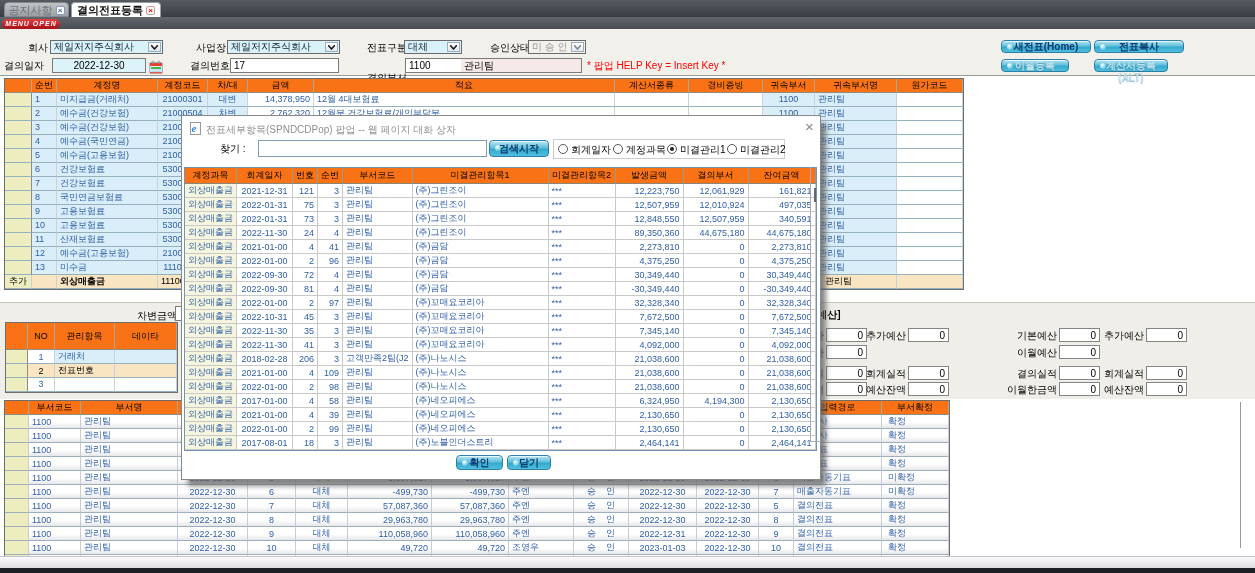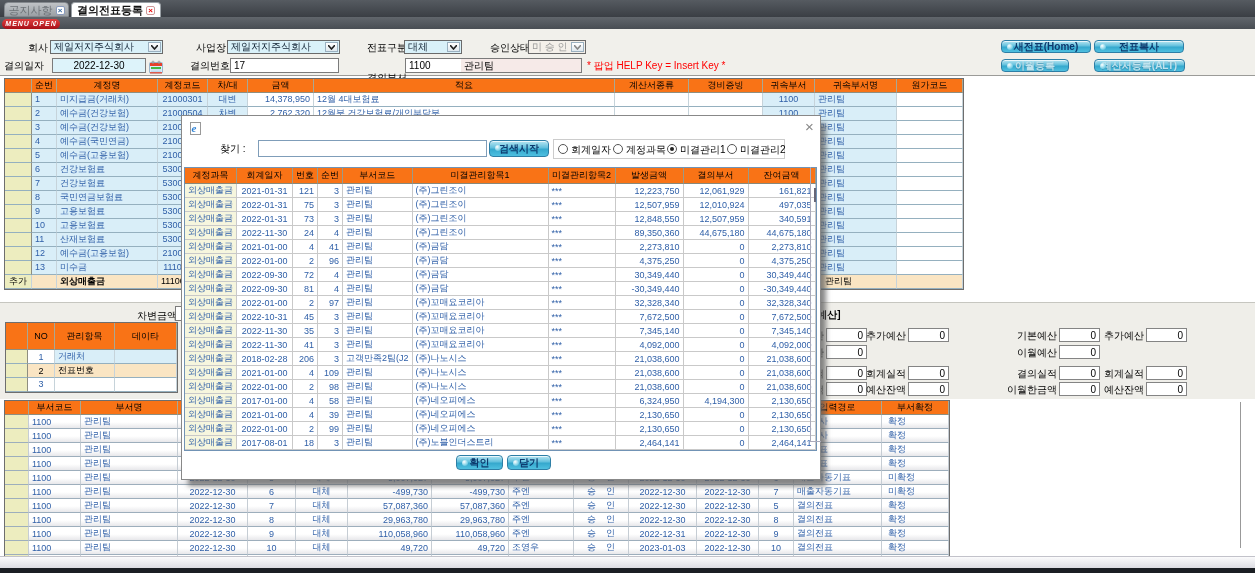--- a/index.html
+++ b/index.html
@@ -90,21 +90,21 @@
   </svg>
 <div class="lb" style="left:190px;top:59px;">결의번호</div>
 <div class="inp" style="left:230px;top:58px;width:109px">17</div>
 <div class="lb" style="left:367px;top:59px;margin-top:12px;">결의부서</div>
 <div class="inp" style="left:405px;top:58px;width:57px">1100</div>
 <div class="inp" style="left:461px;top:58px;width:121px;background:#f6eae8;border-left:none">관리팀</div>
 <div class="lb" style="left:587px;top:59px;color:#f00">* 팝업 HELP Key = Insert Key *</div>
 <div class="btn" style="left:1001px;top:40px;width:90px"><span class="c"></span>새전표(Home)</div>
 <div class="btn" style="left:1094px;top:40px;width:90px"><span class="c"></span>전표복사</div>
 <div class="btn dis" style="left:1001px;top:59px;width:68px"><span class="c"></span>이월등록</div>
-<div class="btn dis" style="left:1094px;top:59px;width:91px"><span class="c"></span>계산서등록(ALT)</div>
+<div class="btn dis" style="left:1094px;top:59px;width:74px"><span class="c"></span>계산서등록(ALT)</div>
 <table class="grid" id="tgrid" style="left:4px;top:77.5px;border-top:1px solid #6e6e6e;border-left:1px solid #6e6e6e;border-right:1px solid #6e6e6e;border-bottom:1px solid #6e6e6e">
 <colgroup>
       <col style="width:27px">
       <col style="width:20px">
       <col style="width:101px">
       <col style="width:50px">
       <col style="width:40px">
       <col style="width:66px">
       <col style="width:301px">
       <col style="width:74px">
@@ -618,20 +618,21 @@
 </tbody>
   </table>
 <div class="abs" style="left:1240px;top:402px;width:1px;height:146px;background:#999"></div>
 <div class="abs" style="left:0;top:556px;width:1255px;height:12px;background:linear-gradient(#fbfbfc,#dcdce2);border-top:1px solid #c2c2ca"></div>
 <div class="abs" style="left:0;top:568px;width:1255px;height:5px;background:#1b1e23"></div>
 <div id="modal" class="abs">
 <svg class="abs" style="left:7px;top:6px" width="13" height="13">
 <rect x="1.5" y="0.5" width="10" height="12" fill="#fff" stroke="#999"></rect>
 <text x="2.5" y="10" font-size="11" fill="#2a7fd4" font-family="Liberation Serif" font-weight="bold" font-style="italic">e</text>
     </svg>
+<div class="abs" style="left:24px;top:7px;font-size:10px;color:#909090">전표세부항목(SPNDCDPop) 팝업 -- 웹 페이지 대화 상자</div>
 <div class="abs" style="left:623px;top:2px;font-size:15px;color:#888">×</div>
 <div class="abs" style="left:38px;top:26px;font-size:10px;color:#000">찾기 :</div>
 <div class="inp" style="left:76px;top:24px;width:229px;height:17px;border-color:#7f9db9"></div>
 <div class="btn" style="left:307px;top:24px;width:60px;height:17px;line-height:16px"><span class="c" style="top:4px"></span>검색시작</div>
 <div class="abs" style="left:371px;top:23px;width:232px;height:20px;border:1px solid #ccc"></div>
 <div class="radio" style="left:376px;top:28px"></div>
 <div class="rlb" style="left:389px;top:28px">회계일자</div>
 <div class="radio" style="left:431px;top:28px"></div>
 <div class="rlb" style="left:444px;top:28px">계정과목</div>
 <div class="radio on" style="left:485px;top:28px"></div>
@@ -659,21 +660,21 @@
           <th>순번</th>
           <th>부서코드</th>
           <th>미결관리항목1</th>
           <th>미결관리항목2</th>
           <th>발생금액</th>
           <th>결의부서</th>
           <th>잔여금액</th>
         </tr>
 <tr style="height:13.55px">
           <td class="ylw">외상매출금</td>
-          <td class="c">2021-01-31</td>
+          <td class="c">2021-12-31</td>
           <td class="r">121</td>
           <td class="r">3</td>
           <td>관리팀</td>
           <td>(주)그린조이</td>
           <td>***</td>
           <td class="r">12,223,750</td>
           <td class="r">12,061,929</td>
           <td class="r">161,821</td>
         </tr>
 <tr style="height:13.55px">

